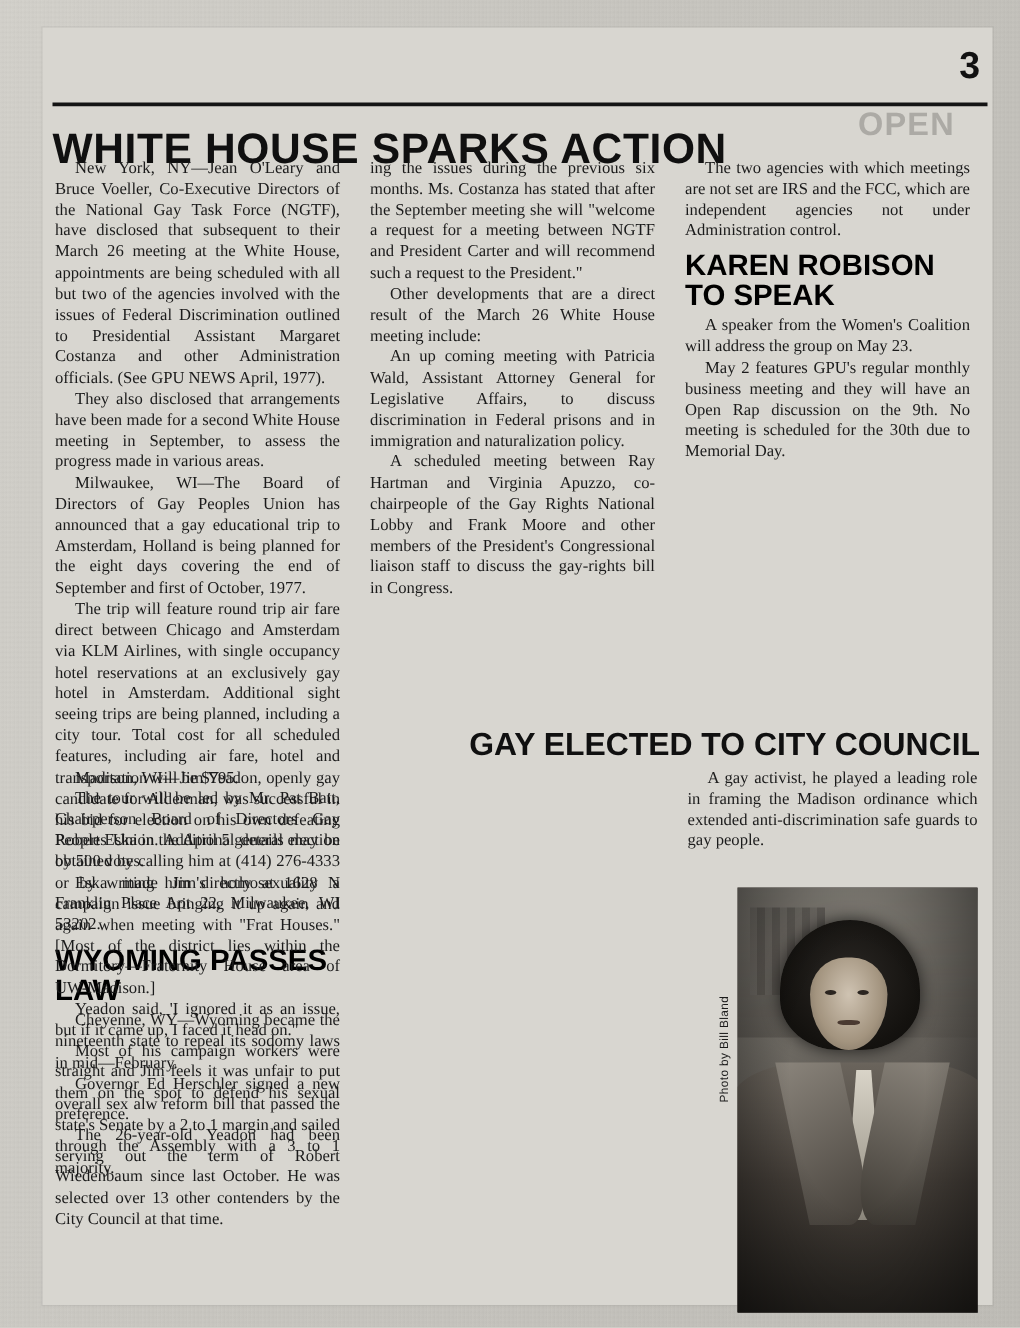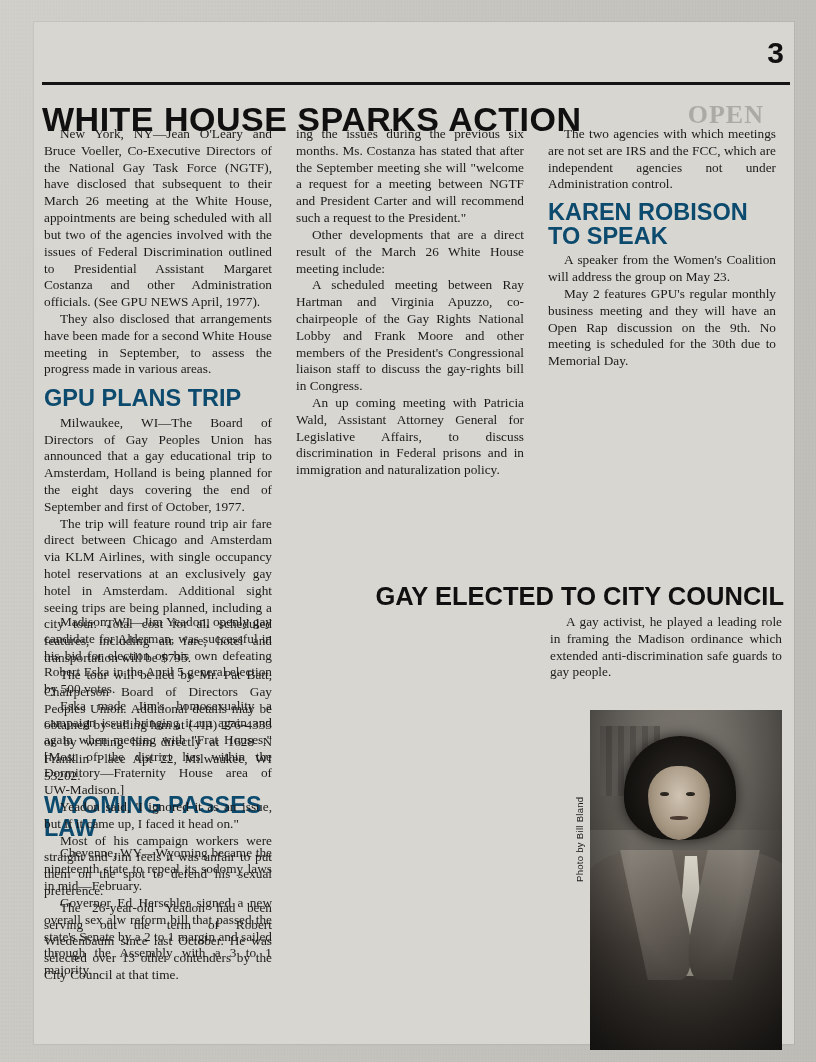--- a/index.html
+++ b/index.html
@@ -62,21 +62,21 @@
   .col.c1{left:0;}
   .col.c2{left:252px;}
   .col.c3{left:504px;}
   p{margin:0 0 0 0;text-indent:16px;}
   .hd{
     font-family:"Liberation Sans", sans-serif;
     font-weight:bold;
     font-size:23.5px;
     line-height:1.0;
     letter-spacing:0px;
-    color:#0c4a6e;
+    color:#000000;
     margin:9px 0 4px 0;
     text-indent:0;
     text-align:left;
     white-space:nowrap;
   }
   .hd.two{white-space:normal;}
   .wide-head{
     position:absolute;left:10px;top:560px;width:740px;
     font-family:"Liberation Sans", sans-serif;
     font-weight:bold;font-size:25.5px;color:#101010;
@@ -152,26 +152,25 @@
     font-family:"Liberation Sans", sans-serif;
     font-size:9.5px;
     color:#1a1a1a;
     transform:rotate(-90deg);
     transform-origin:left top;
     white-space:nowrap;
     letter-spacing:.3px;
   }
   .ghost{
     position:absolute;right:30px;top:62px;
-    font-family:Liberation Serif, serif;
+    font-family:Liberation Sans, sans-serif;
     font-weight:bold;font-size:26px;
     color:rgba(120,118,112,.45);
     letter-spacing:1px;
     white-space:nowrap;
-    margin-top:16px;
   }
 </style>
 </head>
 <body>
 
 <div class="page">
   <div class="sheet">
 
     <div class="ghost">OPEN</div>
 
@@ -180,35 +179,34 @@
     <div class="rule r1"></div>
 
     <div class="masthead">WHITE HOUSE SPARKS ACTION</div>
 
     <div class="cols">
 
       <div class="col c1">
         <p>New York, NY—Jean O'Leary and Bruce Voeller, Co-Executive Directors of the National Gay Task Force (NGTF), have disclosed that subsequent to their March 26 meeting at the White House, appointments are being scheduled with all but two of the agencies involved with the issues of Federal Discrimination outlined to Presidential Assistant Margaret Costanza and other Administration officials. (See GPU NEWS April, 1977).</p>
         <p>They also disclosed that arrangements have been made for a second White House meeting in September, to assess the progress made in various areas.</p>
 
-        <div class="hd">GPU PLANS TRIP</div>
         <p>Milwaukee, WI—The Board of Directors of Gay Peoples Union has announced that a gay educational trip to Amsterdam, Holland is being planned for the eight days covering the end of September and first of October, 1977.</p>
         <p>The trip will feature round trip air fare direct between Chicago and Amsterdam via KLM Airlines, with single occupancy hotel reservations at an exclusively gay hotel in Amsterdam. Additional sight seeing trips are being planned, including a city tour. Total cost for all scheduled features, including air fare, hotel and transportation will be $795.</p>
         <p>The tour will be led by Mr. Pat Batt, Chairperson Board of Directors Gay Peoples Union. Additional details may be obtained by calling him at (414) 276-4333 or by writing him directly at 1628 N Franklin Place Apt 22, Milwaukee, WI 53202.</p>
 
         <div class="hd two">WYOMING PASSES LAW</div>
         <p>Cheyenne, WY—Wyoming became the nineteenth state to repeal its sodomy laws in mid—February.</p>
         <p>Governor Ed Herschler signed a new overall sex alw reform bill that passed the state's Senate by a 2 to 1 margin and sailed through the Assembly with a 3 to 1 majority.</p>
       </div>
 
       <div class="col c2">
         <p style="text-indent:0">ing the issues during the previous six months. Ms. Costanza has stated that after the September meeting she will "welcome a request for a meeting between NGTF and President Carter and will recommend such a request to the President."</p>
         <p>Other developments that are a direct result of the March 26 White House meeting include:</p>
+        <p>An up coming meeting with Patricia Wald, Assistant Attorney General for Legislative Affairs, to discuss discrimination in Federal prisons and in immigration and naturalization policy.</p>
         <p>A scheduled meeting between Ray Hartman and Virginia Apuzzo, co-chairpeople of the Gay Rights National Lobby and Frank Moore and other members of the President's Congressional liaison staff to discuss the gay-rights bill in Congress.</p>
-        <p>An up coming meeting with Patricia Wald, Assistant Attorney General for Legislative Affairs, to discuss discrimination in Federal prisons and in immigration and naturalization policy.</p>
       </div>
 
       <div class="col c3">
         <p>The two agencies with which meetings are not set are IRS and the FCC, which are independent agencies not under Administration control.</p>
 
         <div class="hd two" style="margin-top:8px">KAREN ROBISON TO SPEAK</div>
         <p>A speaker from the Women's Coalition will address the group on May 23.</p>
         <p>May 2 features GPU's regular monthly business meeting and they will have an Open Rap discussion on the 9th. No meeting is scheduled for the 30th due to Memorial Day.</p>
       </div>
     </div>

